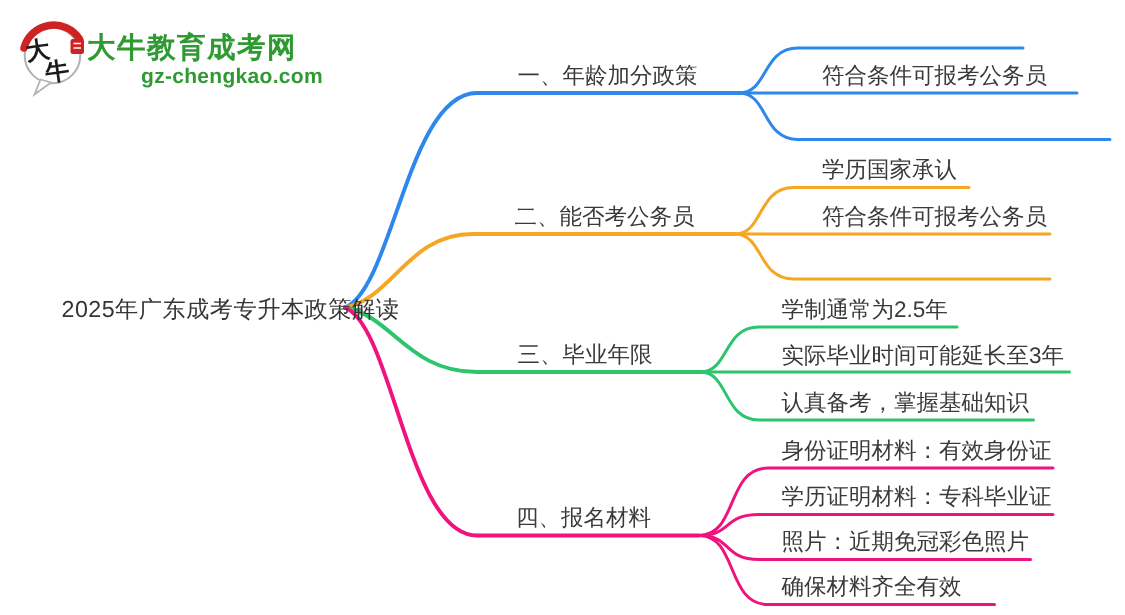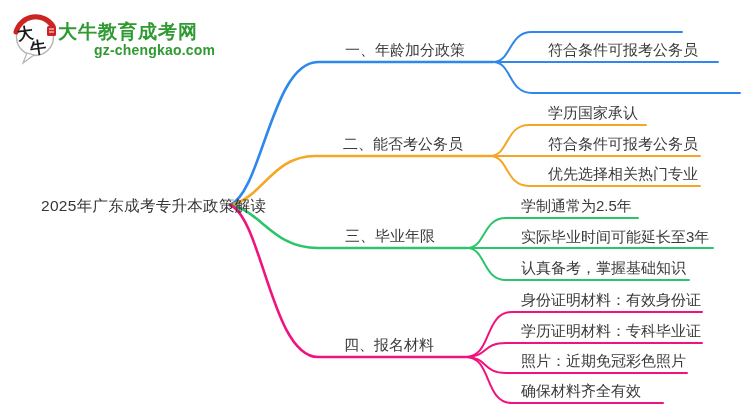--- a/index.html
+++ b/index.html
@@ -59,21 +59,20 @@
   </div>
 
   <div class="txt topic" style="left:15px;top:196px;">2025年广东成考专升本政策解读</div>
 
   <div class="txt blabel" style="left:345px;top:41px;">一、年龄加分政策</div>
   <div class="txt child" style="left:548px;top:41px;">符合条件可报考公务员</div>
 
   <div class="txt blabel" style="left:343px;top:135px;">二、能否考公务员</div>
   <div class="txt child" style="left:548px;top:104px;">学历国家承认</div>
   <div class="txt child" style="left:548px;top:135px;">符合条件可报考公务员</div>
-  <div class="txt child" style="left:548px;top:165px;">优先选择相关热门专业</div>
 
   <div class="txt blabel" style="left:345px;top:227px;">三、毕业年限</div>
   <div class="txt child" style="left:521px;top:197px;">学制通常为2.5年</div>
   <div class="txt child" style="left:521px;top:228px;">实际毕业时间可能延长至3年</div>
   <div class="txt child" style="left:521px;top:259px;">认真备考，掌握基础知识</div>
 
   <div class="txt blabel" style="left:344px;top:336px;">四、报名材料</div>
   <div class="txt child" style="left:521px;top:291px;">身份证明材料：有效身份证</div>
   <div class="txt child" style="left:521px;top:322px;">学历证明材料：专科毕业证</div>
   <div class="txt child" style="left:521px;top:352px;">照片：近期免冠彩色照片</div>

